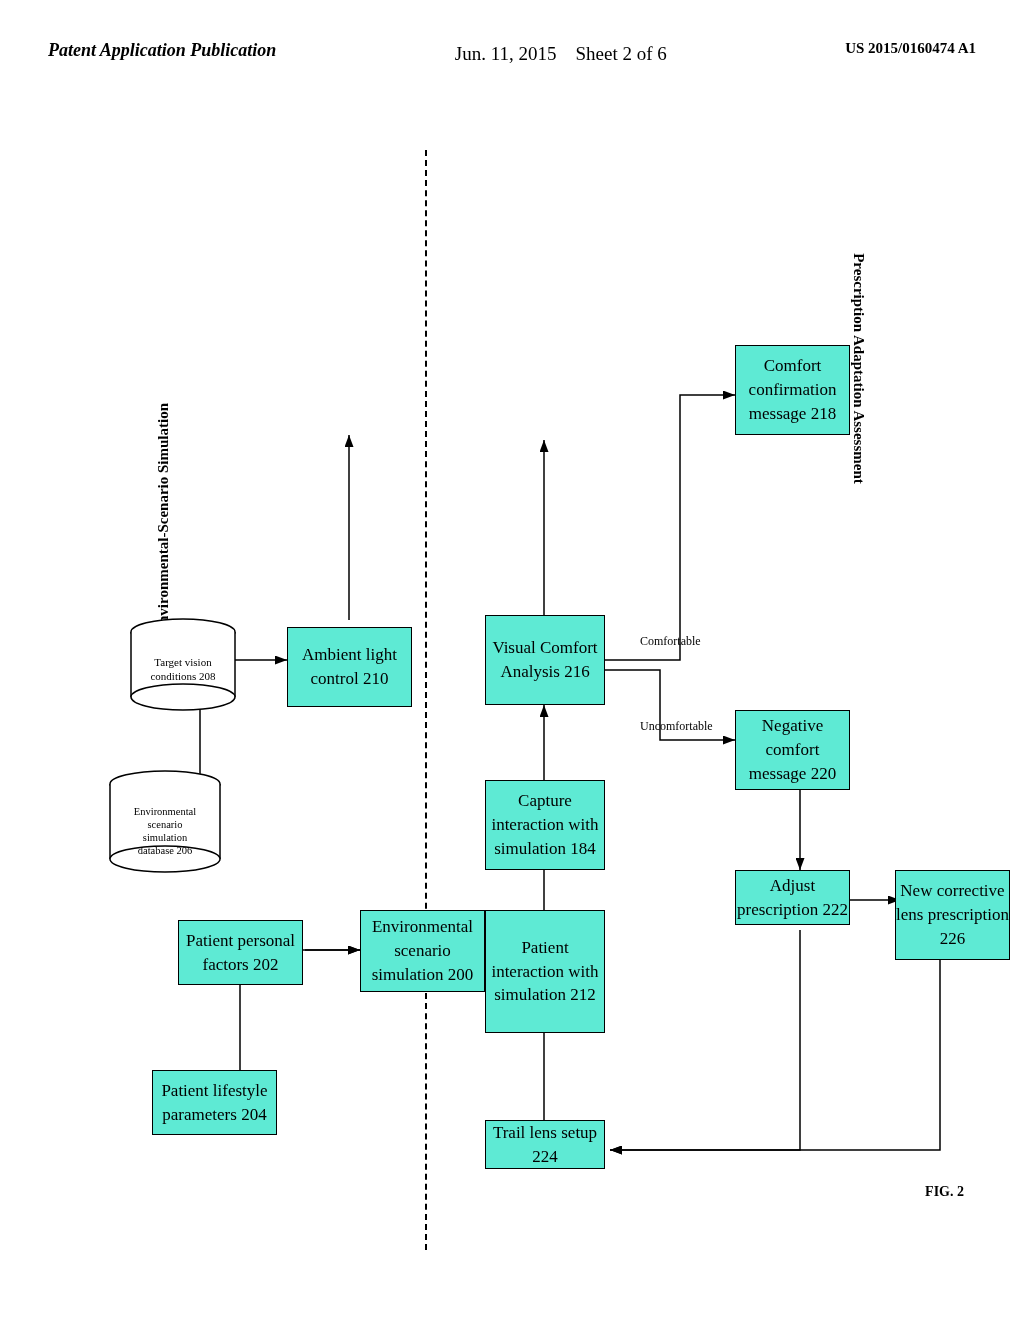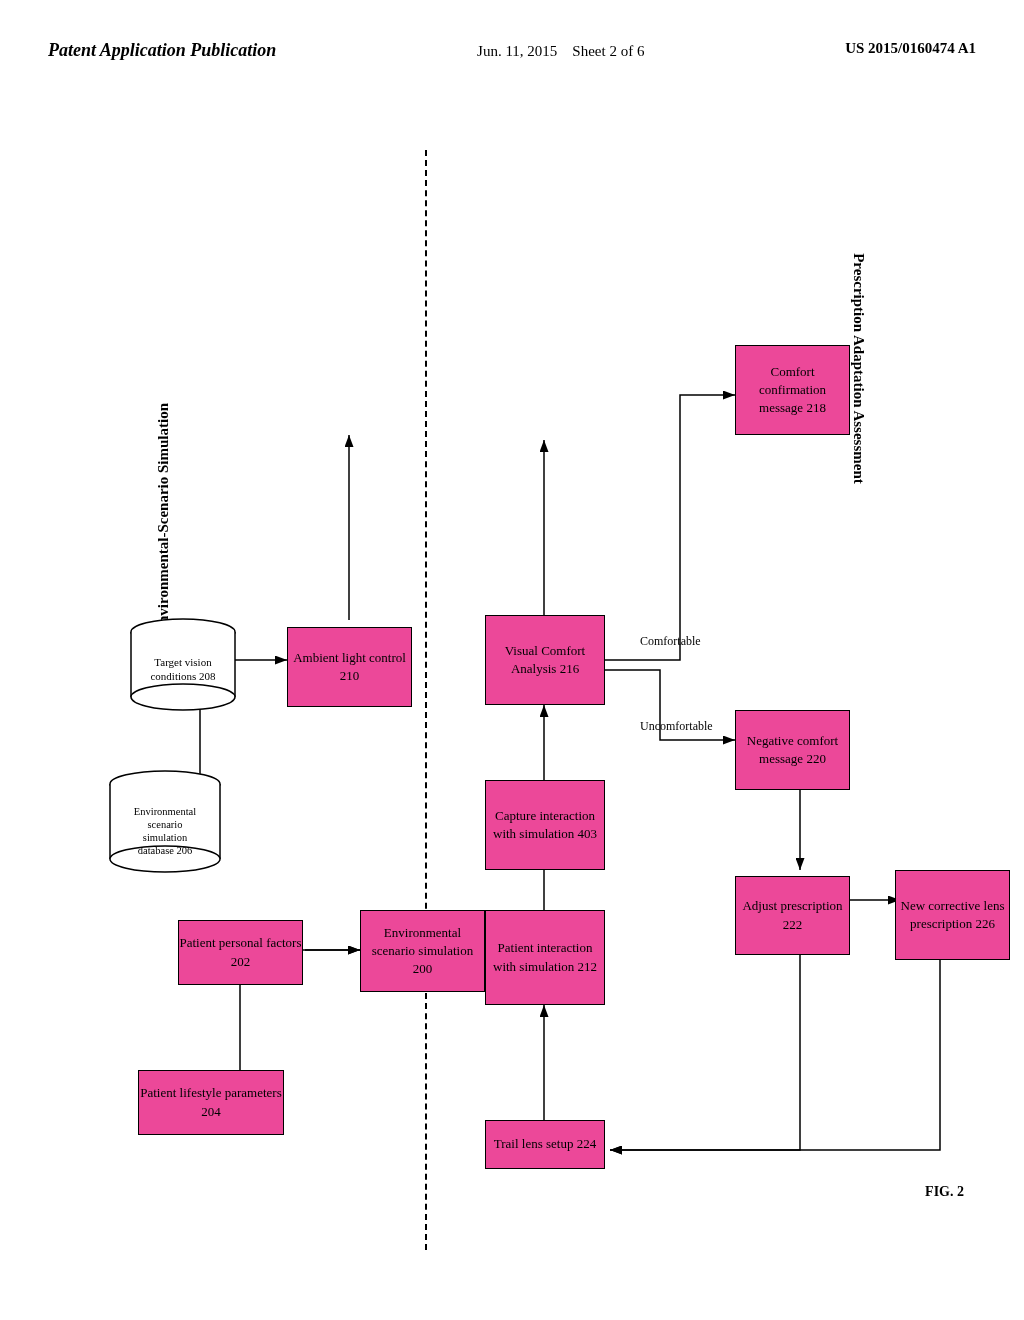--- a/index.html
+++ b/index.html
@@ -18,21 +18,21 @@
       justify-content: space-between;
       align-items: flex-start;
       padding: 40px 48px 0 48px;
     }
     .header-left {
       font-size: 18px;
       font-weight: bold;
       font-style: italic;
     }
     .header-center {
-      font-size: 15px;
+      font-size: 19px;
       text-align: center;
       line-height: 1.5;
     }
     .header-right {
       font-size: 15px;
       font-weight: bold;
     }
 
     
     .diagram {
@@ -59,26 +59,26 @@
     .paa-label {
       transform: rotate(90deg);
       right: -60px;
       top: 250px;
     }
 
     
     .box {
       position: absolute;
       border: 1.5px solid #000;
-      background: #ec4899;
+      background: #5eead4;
       display: flex;
       align-items: center;
       justify-content: center;
       text-align: center;
-      font-size: 13px;
+      font-size: 17px;
       line-height: 1.4;
     }
 
     
     .dashed-line {
       position: absolute;
       border-left: 2px dashed #000;
     }
 
     
@@ -177,30 +177,30 @@
   <div class="box" style="left:695px; top:580px; width:115px; height:80px;">
     <span>Negative
 comfort
 message 220</span>
   </div>
 
   <div class="box" style="left:445px; top:650px; width:120px; height:90px;">
     <span>Capture
 interaction
 with simulation
-403</span>
-  </div>
-
-  <div class="box" style="left:695px; top:740px; width:115px; height:79px;margin-top:6px;">
+184</span>
+  </div>
+
+  <div class="box" style="left:695px; top:740px; width:115px; height:55px;">
     <span>Adjust
 prescription
 222</span>
   </div>
 
-  <div class="box" style="left:445px; top:780px; width:120px; height:95px;">
+  <div class="box" style="left:445px; top:780px; width:120px; height:123px;">
     <span>Patient
 interaction
 with simulation
 212</span>
   </div>
 
   <div class="box" style="left:320px; top:780px; width:125px; height:82px;">
     <span>Environmental
 scenario
 simulation 200</span>
@@ -247,20 +247,20 @@
       <text x="57" y="71" text-anchor="middle" font-size="10.5" font-family="Times New Roman">simulation</text>
       <text x="57" y="84" text-anchor="middle" font-size="10.5" font-family="Times New Roman">database 206</text>
     </svg>
   </div>
 
   <div class="box" style="left:138px; top:790px; width:125px; height:65px;text-align:center;">
     <span>Patient personal
 factors 202</span>
   </div>
 
-  <div class="box" style="left:98px; top:940px; width:146px; height:65px;">
+  <div class="box" style="left:112px; top:940px; width:125px; height:65px;">
     <span>Patient lifestyle
 parameters 204</span>
   </div>
 
   <div class="fig-label">FIG. 2</div>
 
 </div>
 
 </body></html>

